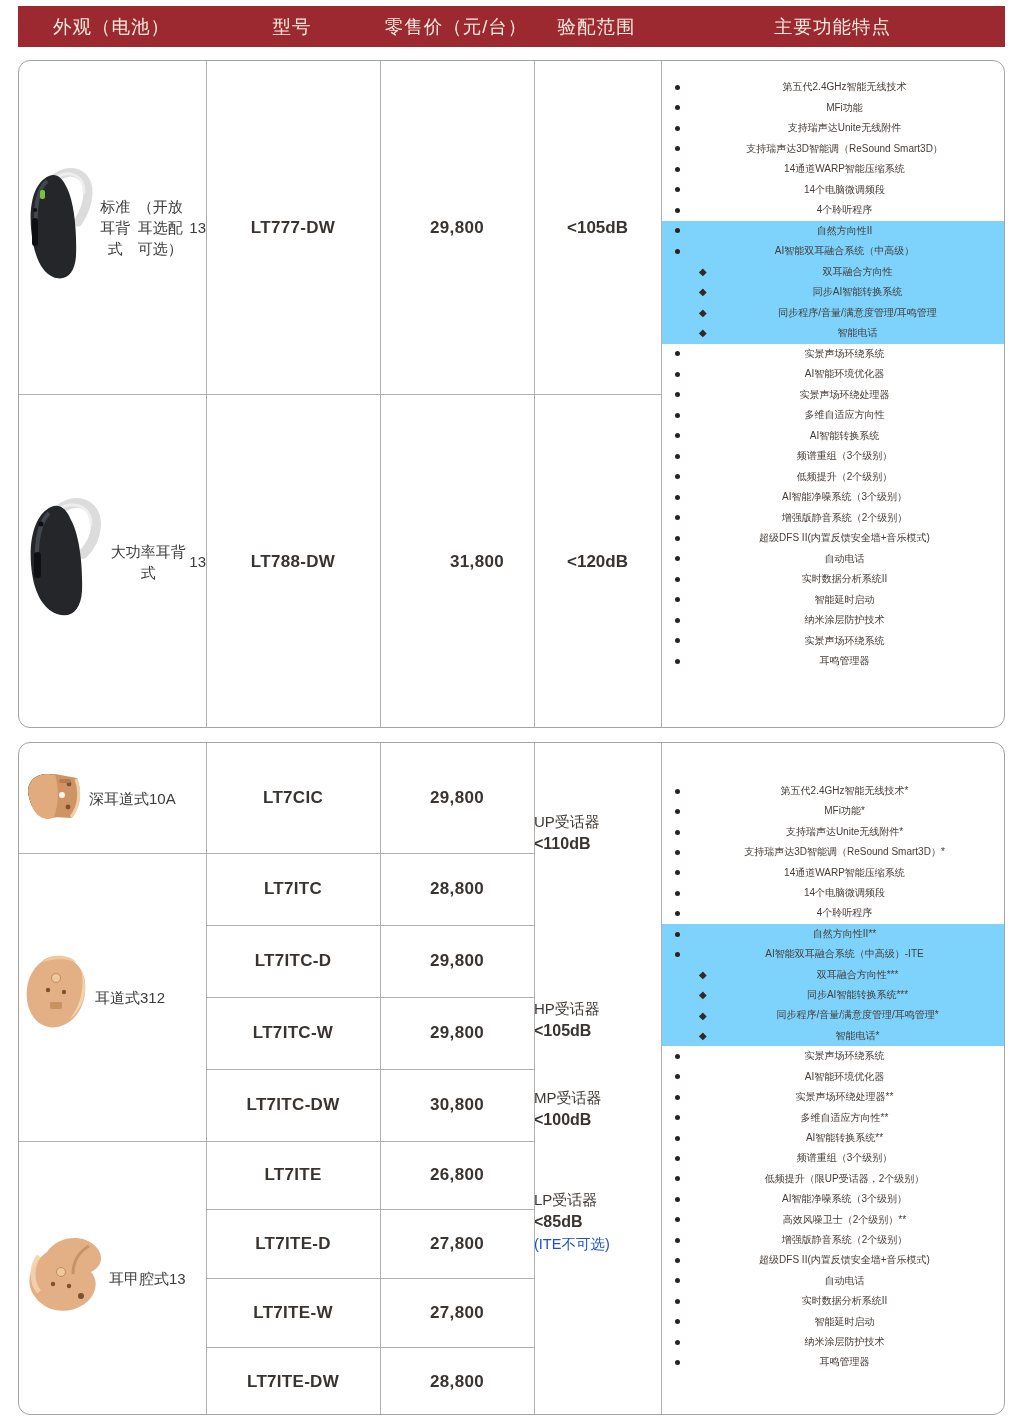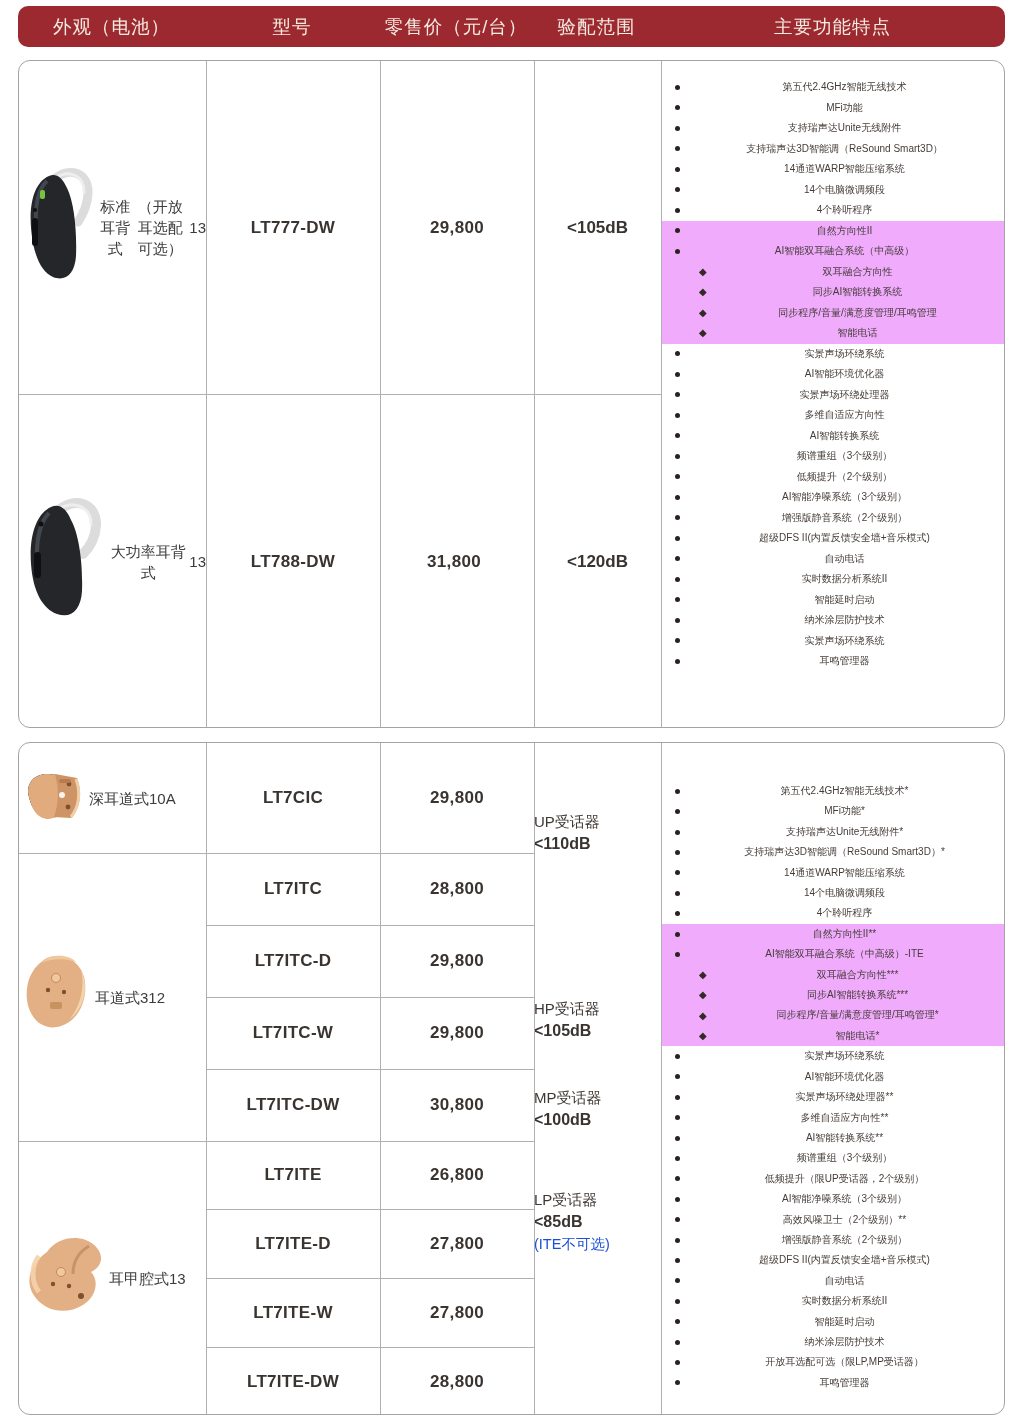--- a/index.html
+++ b/index.html
@@ -5,21 +5,21 @@
   html,body{margin:0;padding:0;background:#ffffff;}
   body{
     width:1022px;height:1428px;position:relative;
     font-family:"Liberation Sans","DejaVu Sans",sans-serif;
     color:#3e3834;
     -webkit-font-smoothing:antialiased;
   }
   
   .header-bar{
     position:absolute;left:18px;top:6px;width:987px;height:41px;
-    background:#9c2930;border-radius:10px;
+    background:#9c2930;border-radius:0;
   }
   .header-bar .hcol{
     position:absolute;top:0;height:100%;
     display:flex;align-items:center;justify-content:center;
     color:#f5ebe1;font-size:18.5px;font-weight:500;letter-spacing:1px;
   }
   
   .section-box{
     position:absolute;left:18px;width:987px;background:#fff;
     border:1px solid #a3a3a3;border-radius:12px;
@@ -61,21 +61,21 @@
   }
   li.feat::before{
     content:"";position:absolute;left:14px;top:50%;margin-top:-2.5px;
     width:5px;height:5px;border-radius:50%;background:#2b2220;
   }
   li.feat.sub{padding-left:56px;}
   li.feat.sub::before{
     content:"◆";background:none;width:auto;height:auto;border-radius:0;
     left:38px;top:50%;margin-top:-8px;font-size:10px;line-height:16px;color:#332a26;
   }
-  .highlight-band{background:#f0abfc;}
+  .highlight-band{background:#7dd3fc;}
 </style>
 </head>
 <body>
 
 <div class="header-bar">
   <div class="hcol" style="left:0;width:187px">外观（电池）</div>
   <div class="hcol" style="left:187px;width:174px">型号</div>
   <div class="hcol" style="left:361px;width:154px">零售价（元/台）</div>
   <div class="hcol" style="left:515px;width:127px">验配范围</div>
   <div class="hcol" style="left:642px;width:345px">主要功能特点</div>
@@ -113,21 +113,21 @@
     </div>
     <div class="appearance-label">大功率耳背式</div>
     <div class="appearance-label">13</div>
   </div>
 
   <div class="cell model-cell" style="left:187px;top:0;width:174px;height:333px">LT777-DW</div>
   <div class="cell price-cell" style="left:361px;top:0;width:154px;height:333px">29,800</div>
   <div class="cell fitting-cell" style="left:515px;top:0;width:127px;height:333px">&lt;105dB</div>
 
   <div class="cell model-cell" style="left:187px;top:333px;width:174px;height:335px">LT788-DW</div>
-  <div class="cell price-cell" style="left:358px;top:333px;width:154px;height:335px">31,800</div>
+  <div class="cell price-cell" style="left:381px;top:333px;width:154px;height:335px">31,800</div>
   <div class="cell fitting-cell" style="left:515px;top:333px;width:127px;height:335px">&lt;120dB</div>
 
   <div class="features-cell">
     <ul class="feat-list" id="s1-feat-before">
         <li class="feat">第五代2.4GHz智能无线技术</li>
         <li class="feat">MFi功能</li>
         <li class="feat">支持瑞声达Unite无线附件</li>
         <li class="feat">支持瑞声达3D智能调（ReSound Smart3D）</li>
         <li class="feat">14通道WARP智能压缩系统</li>
         <li class="feat">14个电脑微调频段</li>
@@ -290,21 +290,20 @@
         <li class="feat">频谱重组（3个级别）</li>
         <li class="feat">低频提升（限UP受话器，2个级别）</li>
         <li class="feat">AI智能净噪系统（3个级别）</li>
         <li class="feat">高效风噪卫士（2个级别）**</li>
         <li class="feat">增强版静音系统（2个级别）</li>
         <li class="feat">超级DFS II(内置反馈安全墙+音乐模式)</li>
         <li class="feat">自动电话</li>
         <li class="feat">实时数据分析系统II</li>
         <li class="feat">智能延时启动</li>
         <li class="feat">纳米涂层防护技术</li>
-        <li class="feat">开放耳选配可选（限LP,MP受话器）</li>
         <li class="feat">耳鸣管理器</li>
       </ul>
   </div>
 <div class="vline" style="left: 187px;"></div>
     <div class="vline" style="left: 361px;"></div>
     <div class="vline" style="left: 515px;"></div>
     <div class="vline" style="left: 642px;"></div>
     <div class="hline" style="left: 0px; width: 515px; top: 110px;"></div>
     <div class="hline" style="left: 0px; width: 515px; top: 398px;"></div>
     <div class="hline" style="left: 187px; width: 328px; top: 182px;"></div>

